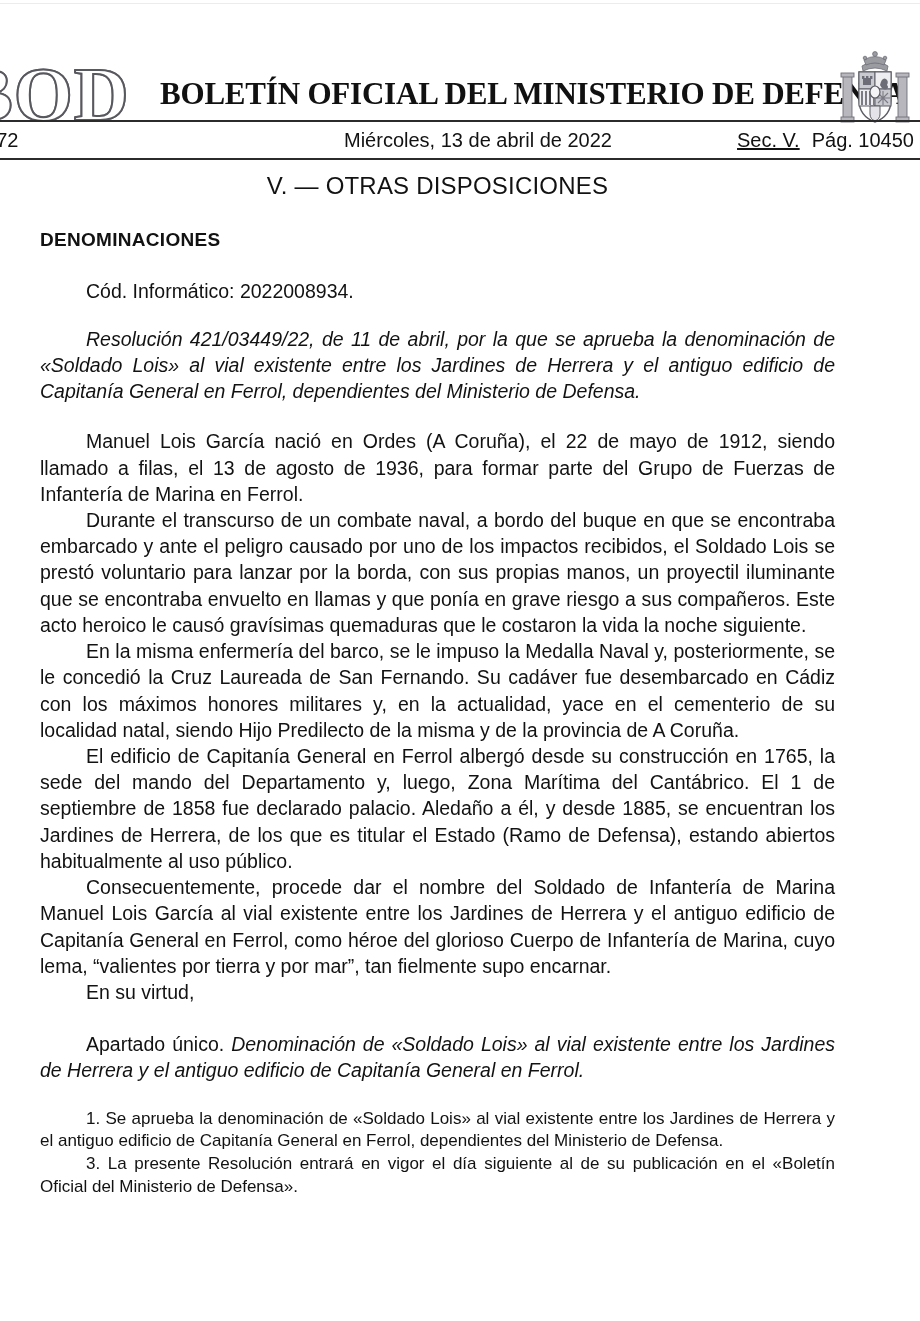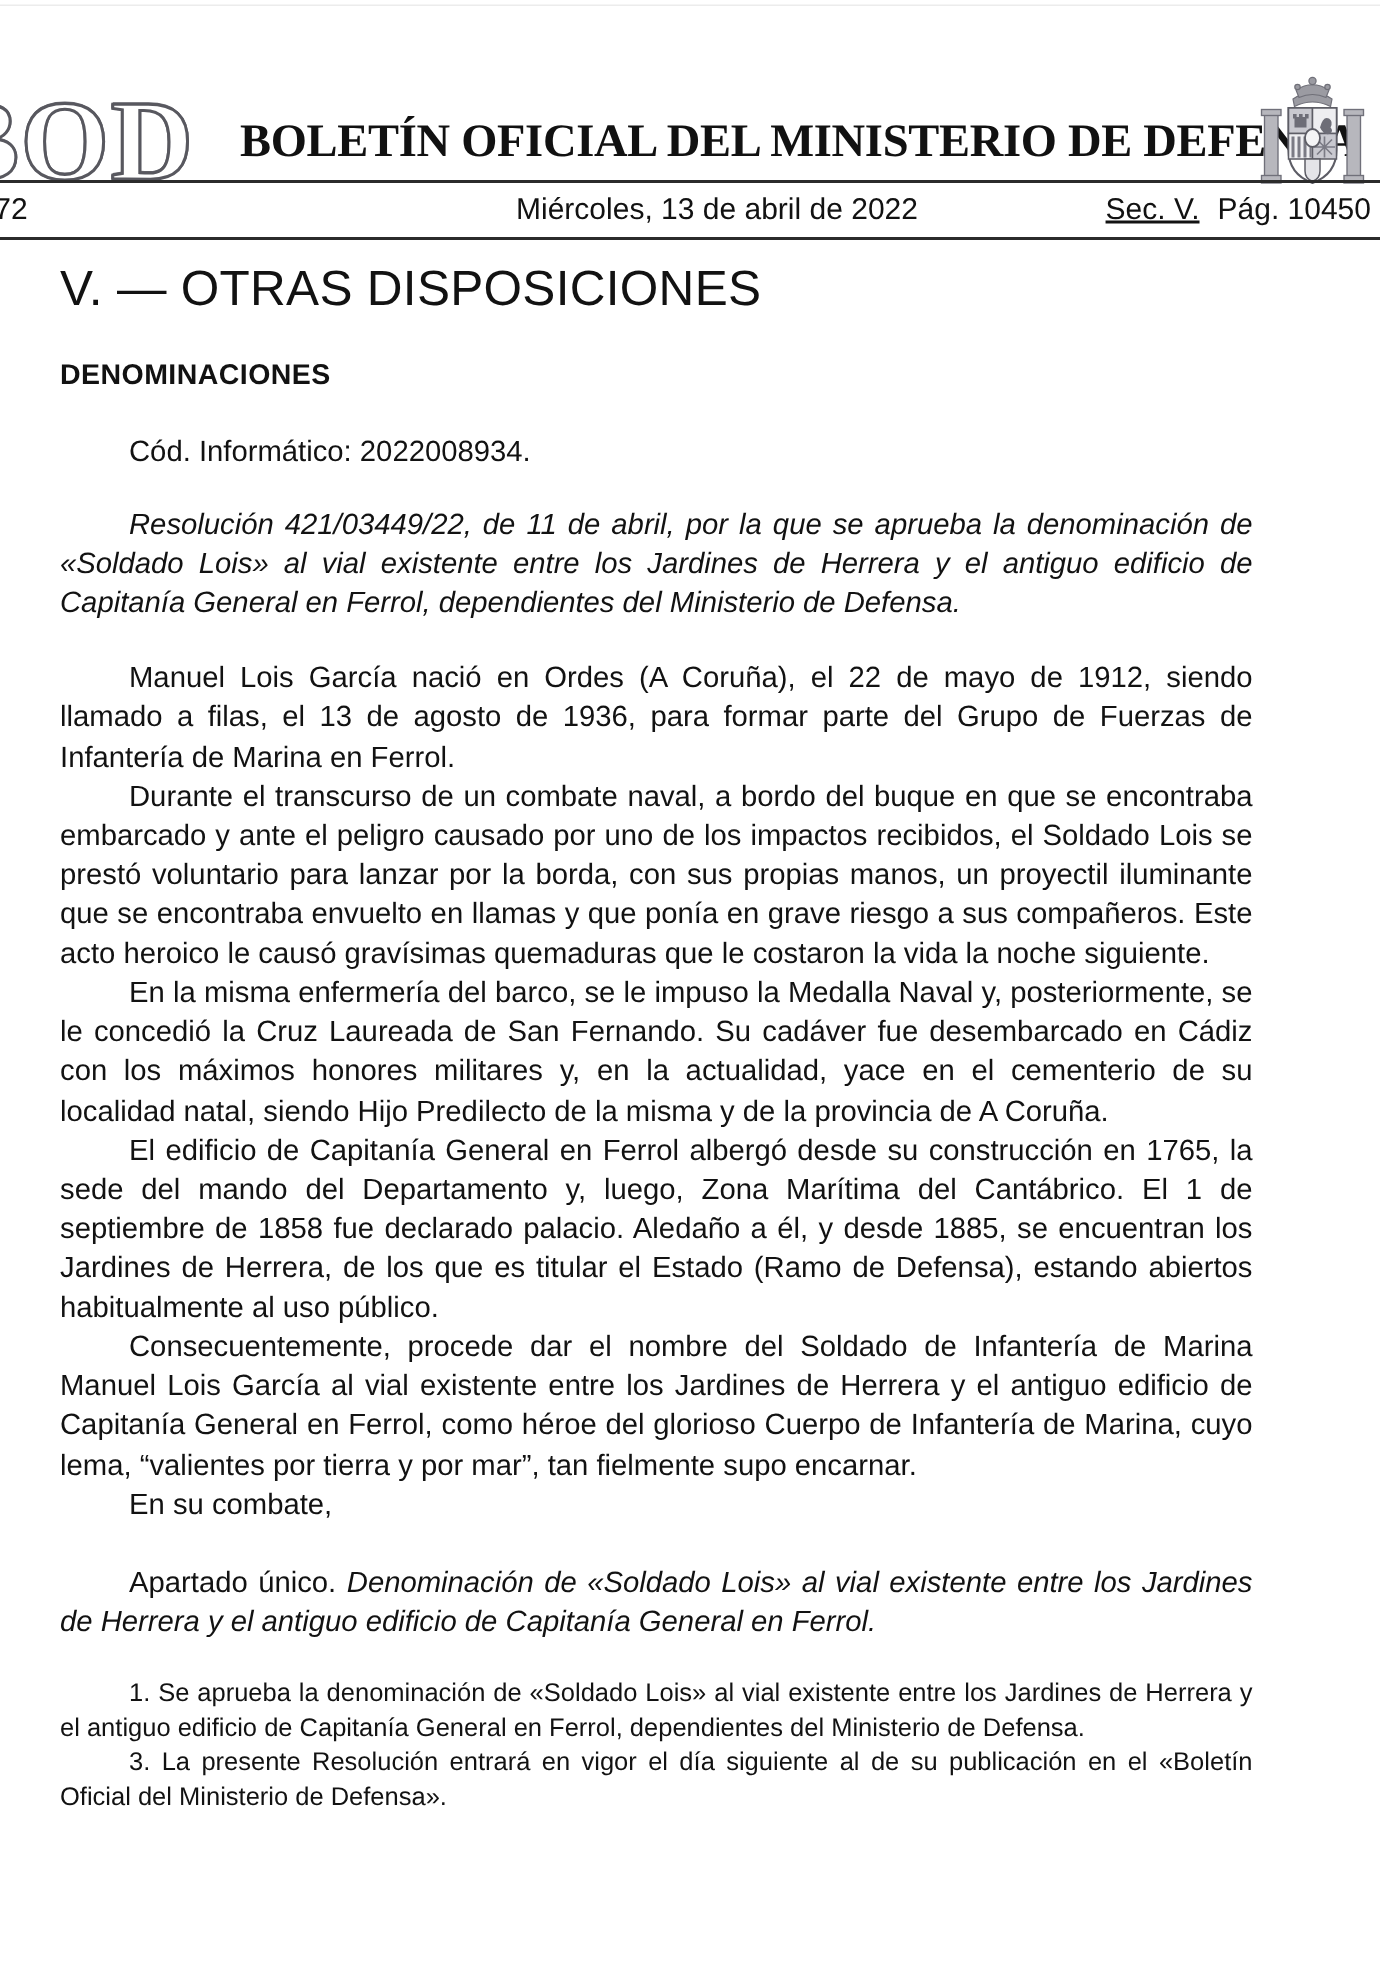--- a/index.html
+++ b/index.html
@@ -128,21 +128,22 @@
 
   
   .content {
     position: absolute;
     top: 172px;
     left: 40px;
     width: 795px;
   }
 
   .section-title {
-    font-size: 33px;
+    text-align: center;
+    font-size: 24px;
     font-weight: 400;
     letter-spacing: 0.2px;
     margin: 0 0 0 0;
     padding: 0;
     line-height: 1.2;
   }
 
   .section-subtitle {
     font-size: 19px;
     font-weight: 700;
@@ -293,21 +294,21 @@
     <div class="cod-line">Cód. Informático: 2022008934.</div>
 
     <p class="intro-par">Resolución 421/03449/22, de 11 de abril, por la que se aprueba la denominación de «Soldado Lois» al vial existente entre los Jardines de Herrera y el antiguo edificio de Capitanía General en Ferrol, dependientes del Ministerio de Defensa.</p>
 
     <div class="par-group">
       <p class="body-par">Manuel Lois García nació en Ordes (A Coruña), el 22 de mayo de 1912, siendo llamado a filas, el 13 de agosto de 1936, para formar parte del Grupo de Fuerzas de Infantería de Marina en Ferrol.</p>
       <p class="body-par">Durante el transcurso de un combate naval, a bordo del buque en que se encontraba embarcado y ante el peligro causado por uno de los impactos recibidos, el Soldado Lois se prestó voluntario para lanzar por la borda, con sus propias manos, un proyectil iluminante que se encontraba envuelto en llamas y que ponía en grave riesgo a sus compañeros. Este acto heroico le causó gravísimas quemaduras que le costaron la vida la noche siguiente.</p>
       <p class="body-par">En la misma enfermería del barco, se le impuso la Medalla Naval y, posteriormente, se le concedió la Cruz Laureada de San Fernando. Su cadáver fue desembarcado en Cádiz con los máximos honores militares y, en la actualidad, yace en el cementerio de su localidad natal, siendo Hijo Predilecto de la misma y de la provincia de A Coruña.</p>
       <p class="body-par">El edificio de Capitanía General en Ferrol albergó desde su construcción en 1765, la sede del mando del Departamento y, luego, Zona Marítima del Cantábrico. El 1 de septiembre de 1858 fue declarado palacio. Aledaño a él, y desde 1885, se encuentran los Jardines de Herrera, de los que es titular el Estado (Ramo de Defensa), estando abiertos habitualmente al uso público.</p>
       <p class="body-par">Consecuentemente, procede dar el nombre del Soldado de Infantería de Marina Manuel Lois García al vial existente entre los Jardines de Herrera y el antiguo edificio de Capitanía General en Ferrol, como héroe del glorioso Cuerpo de Infantería de Marina, cuyo lema, “valientes por tierra y por mar”, tan fielmente supo encarnar.</p>
-      <p class="body-par">En su combate,</p>
+      <p class="body-par">En su virtud,</p>
     </div>
 
 
     <p class="apartado"><span>Apartado único.</span> <em>Denominación de «Soldado Lois» al vial existente entre los Jardines de Herrera y el antiguo edificio de Capitanía General en Ferrol.</em></p>
 
     <div class="numbered">
       <p class="num-item">1.  Se aprueba la denominación de «Soldado Lois» al vial existente entre los Jardines de Herrera y el antiguo edificio de Capitanía General en Ferrol, dependientes del Ministerio de Defensa.</p>
       <p class="num-item">3.  La presente Resolución entrará en vigor el día siguiente al de su publicación en el «Boletín Oficial del Ministerio de Defensa».</p>
     </div>
 

